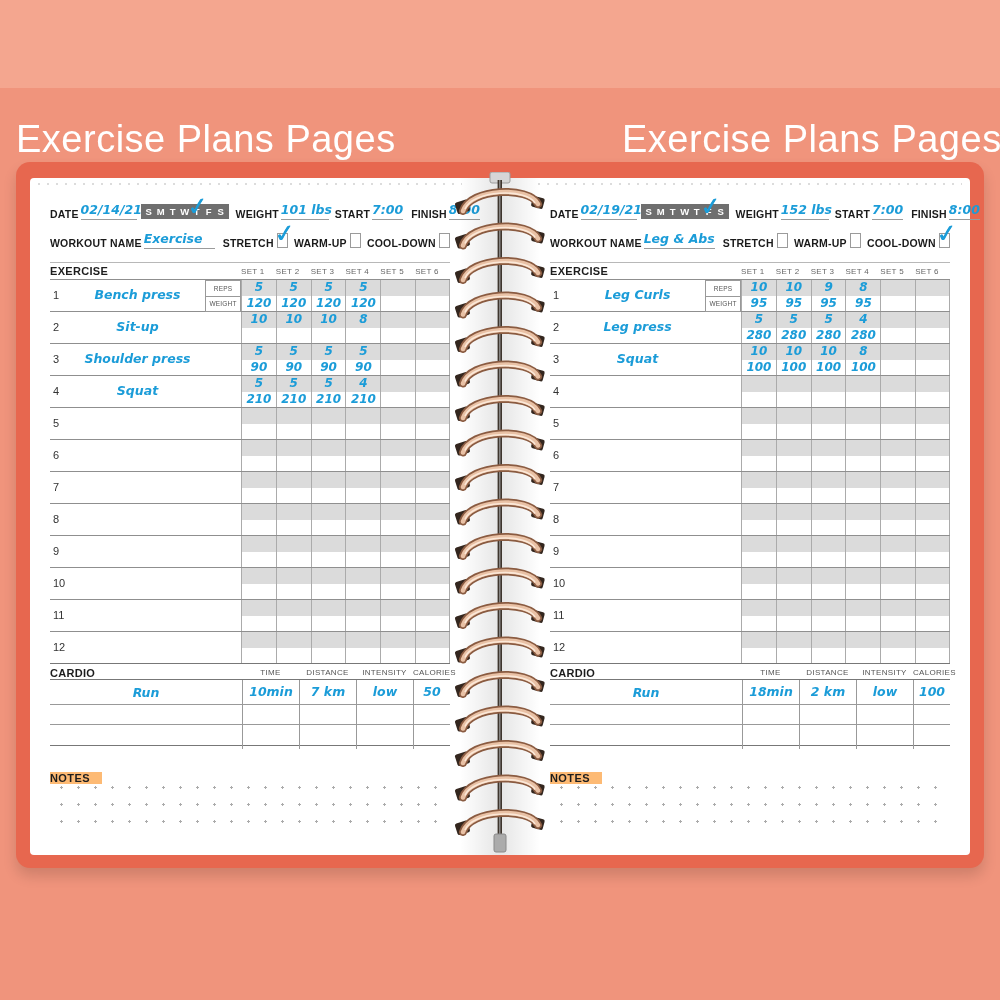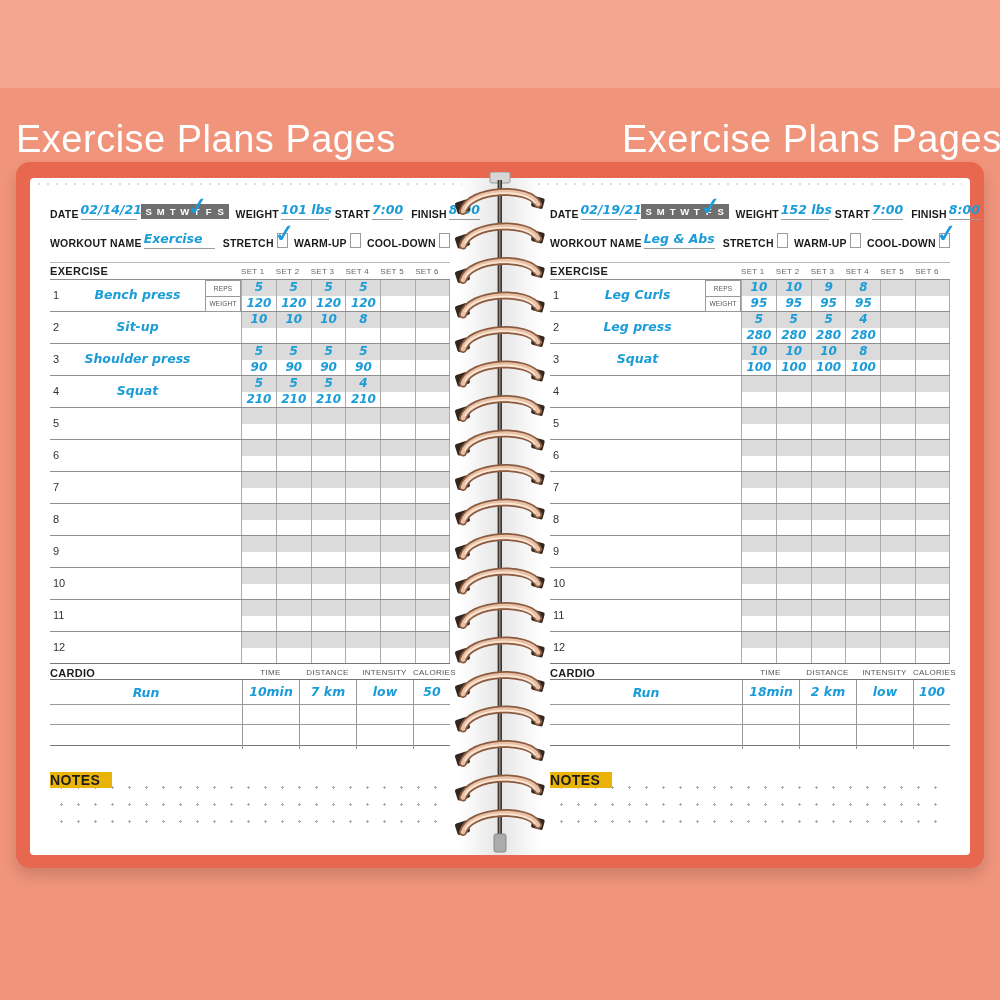--- a/index.html
+++ b/index.html
@@ -59,21 +59,21 @@
   .ca-h{font-size:8px;color:#555;text-align:center;letter-spacing:.3px;padding-bottom:2px;}
   .ca-row{display:grid;grid-template-columns:192px 57px 57px 57px 1fr;border-bottom:1px solid #999;box-sizing:border-box;}
   .ca-row.r0{height:25px}
   .ca-row.r1{height:20px}
   .ca-row.r2{height:21px;border-bottom:1.5px solid #777;}
   .ca-cell{border-left:1px solid #999;text-align:center;line-height:24px;}
   .ca-name{text-align:center;line-height:24px;padding-left:0;}
   .ca-name .inner{display:inline-block;width:120px;text-align:center;}
   
   .notes{margin-top:28px;position:relative;}
-  .notes-label{position:absolute;top:-2px;left:0;font-size:14px;font-weight:bold;letter-spacing:.4px;background:#eab308;padding-right:12px;z-index:2;text-align:center;}
+  .notes-label{position:absolute;top:-2px;left:0;font-size:11px;font-weight:bold;letter-spacing:.4px;background:#fdba74;padding-right:12px;z-index:2;text-align:center;}
   .dots{height:54px;margin-top:2px;background-image:radial-gradient(circle,#ababab 1px,transparent 1.4px);background-size:17px 17px;background-position:3px 5px;}
   #spiral{position:absolute;left:450px;top:172px;z-index:5;}
 </style>
 </head>
 <body>
 
 <div id="stage">
   <div class="panel"></div>
   <div class="title title-left">Exercise Plans Pages</div>
   <div class="title title-right">Exercise Plans Pages</div>

